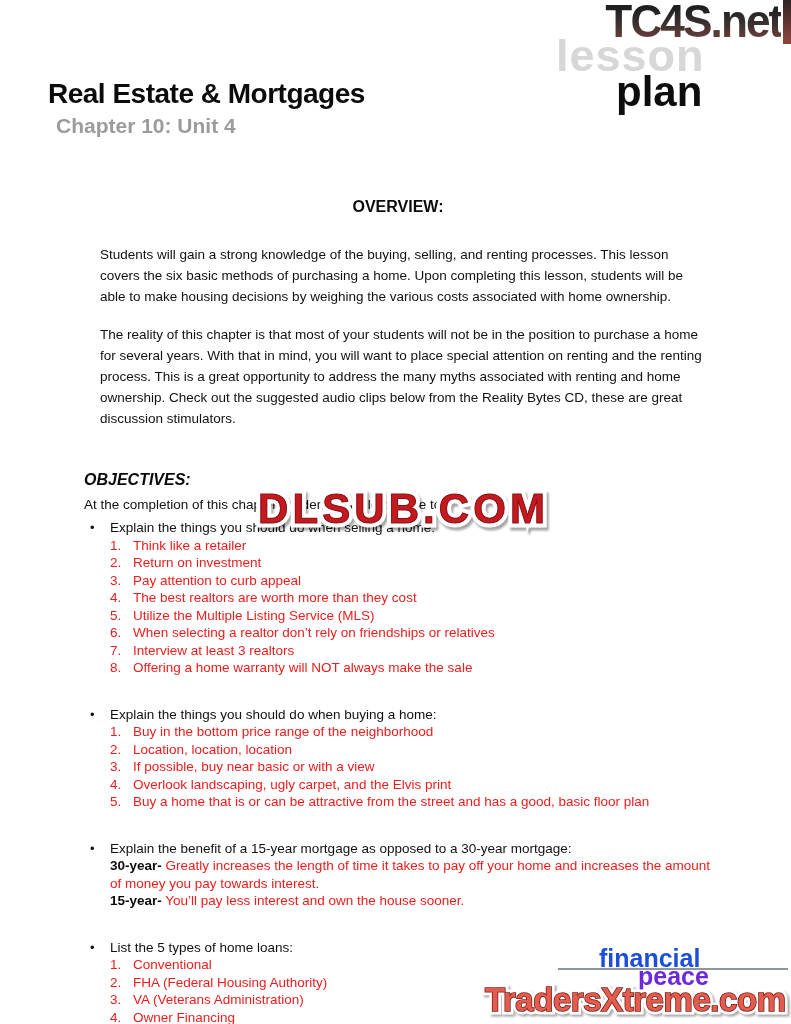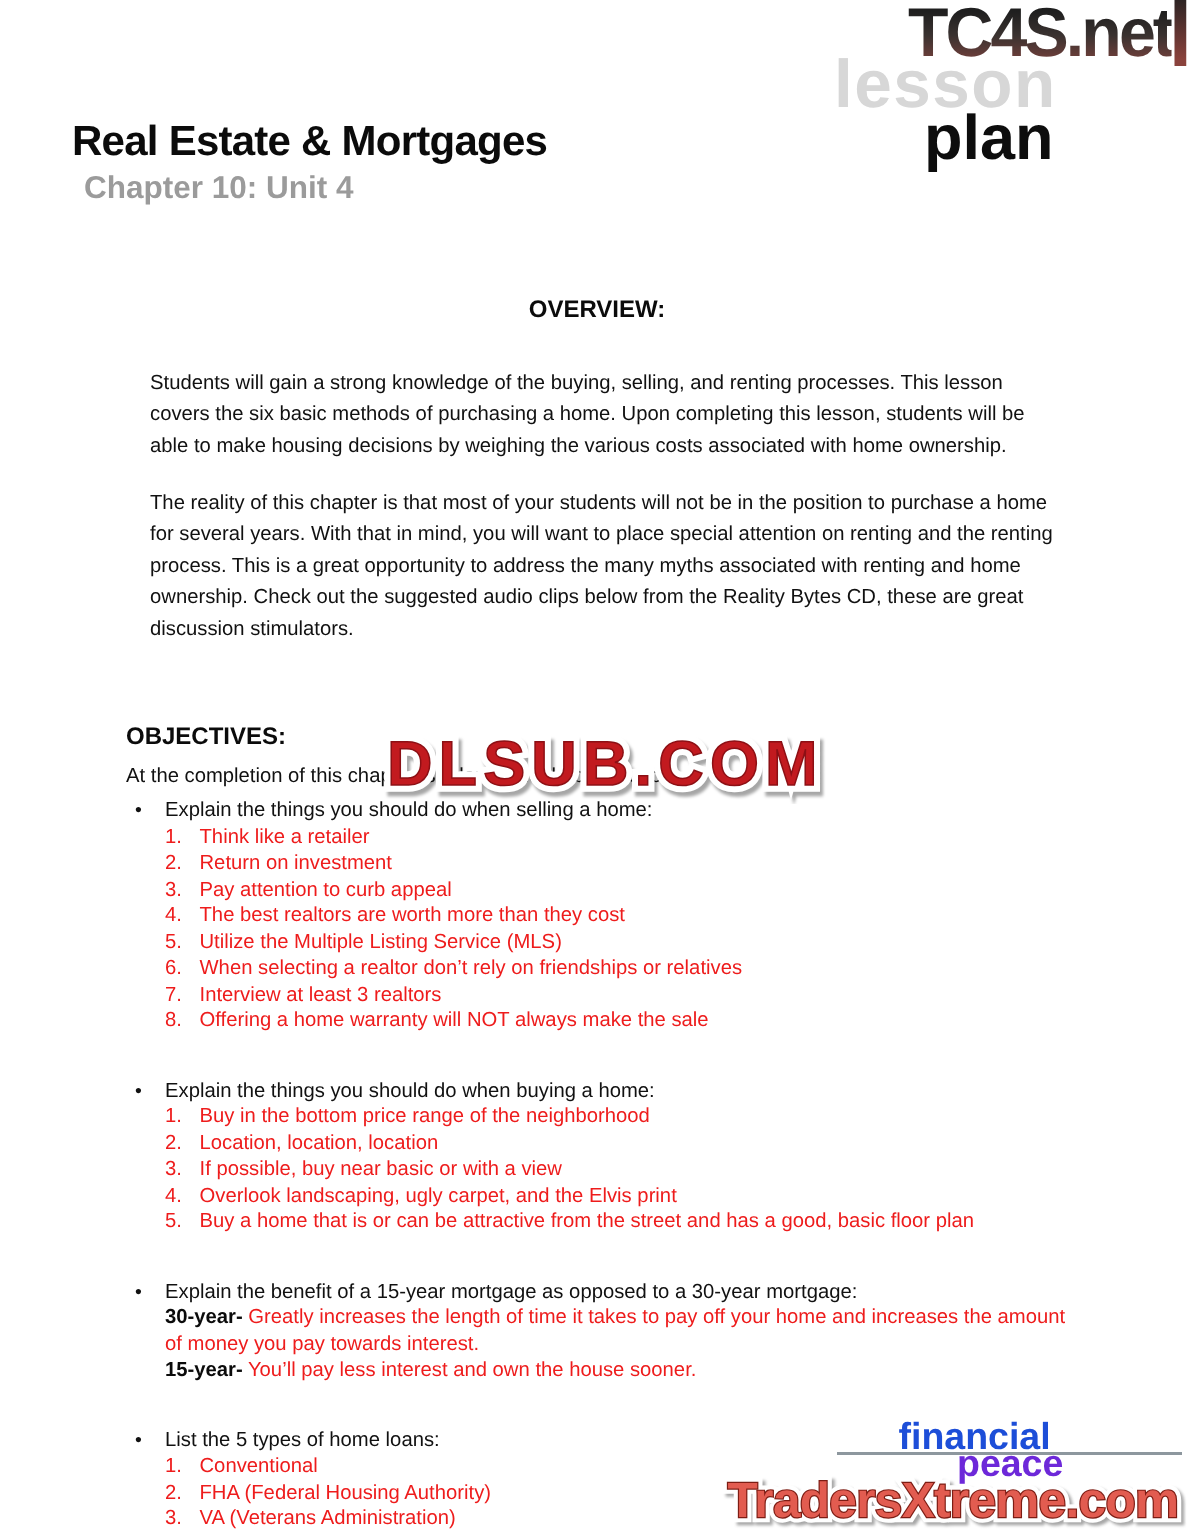--- a/index.html
+++ b/index.html
@@ -40,21 +40,21 @@
   
   .content{
     position:absolute;left:84px;top:196px;width:628px;
     font-size:13.5px;line-height:21px;color:#111;
   }
   .sec-head{
     font-size:16px;font-weight:800;color:#0b0b0b;letter-spacing:0;
   }
   .para{margin:0 0 17px 16px;}
   .overview-head{margin-bottom:27px;text-align:center;}
-  .objectives-head{margin-top:52px;margin-bottom:6px;}
+  .objectives-head{margin-top:40px;margin-bottom:6px;font-style:italic;}
   .intro-line{line-height:18px;margin-bottom:5px;}
   
   .obj-group{margin-bottom:29px;}
   .lead-row{display:flex;line-height:17.5px;}
   .bullet{width:20px;flex:0 0 20px;font-size:13px;margin-left:6px;}
   .lead-content{flex:1;}
   .lead-text{color:#111;}
   .oitem{display:flex;line-height:17.5px;color:#ee1c1c;}
   .oitem .num{width:23px;flex:0 0 23px;}
   .mline{line-height:17.5px;}

